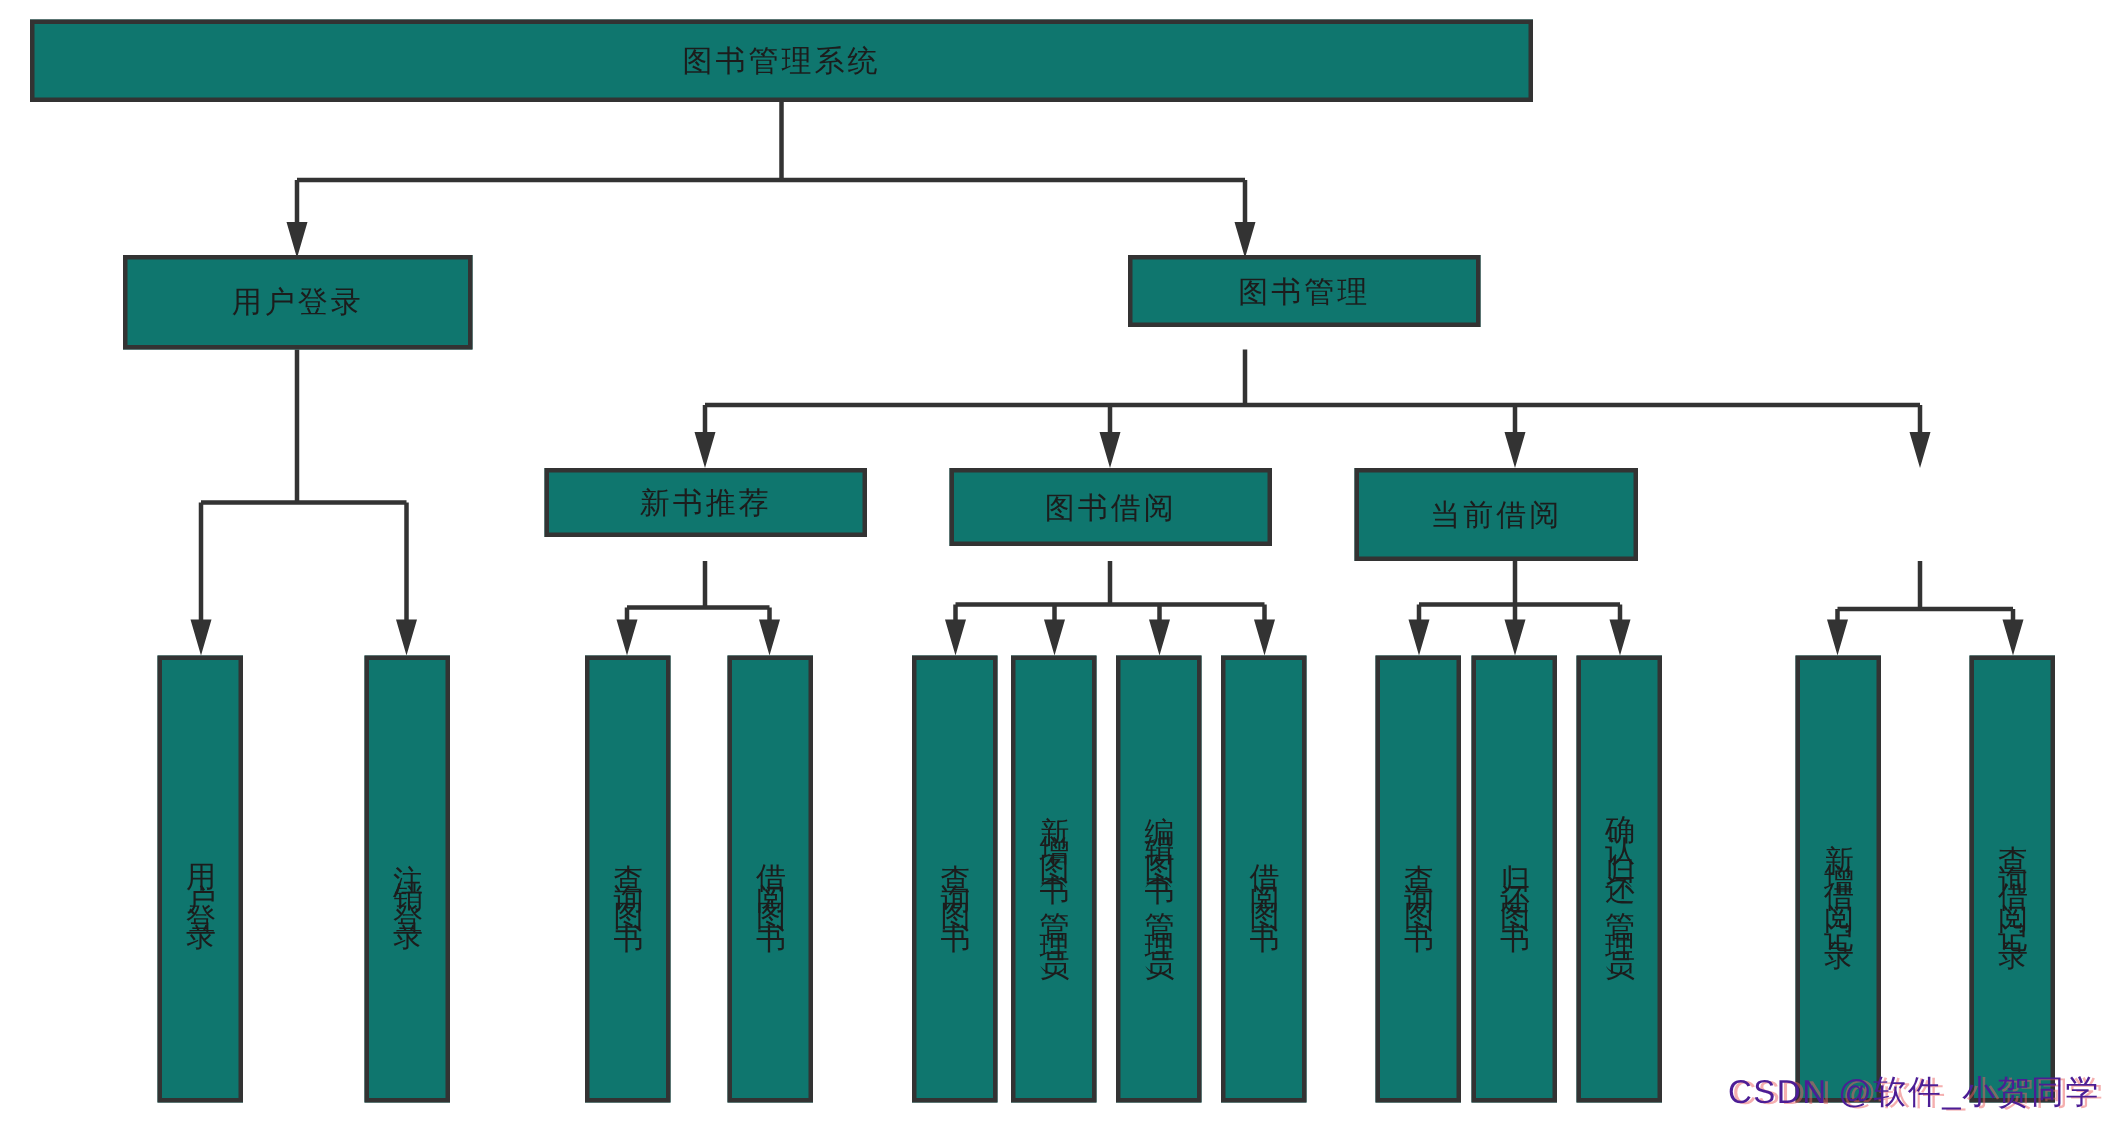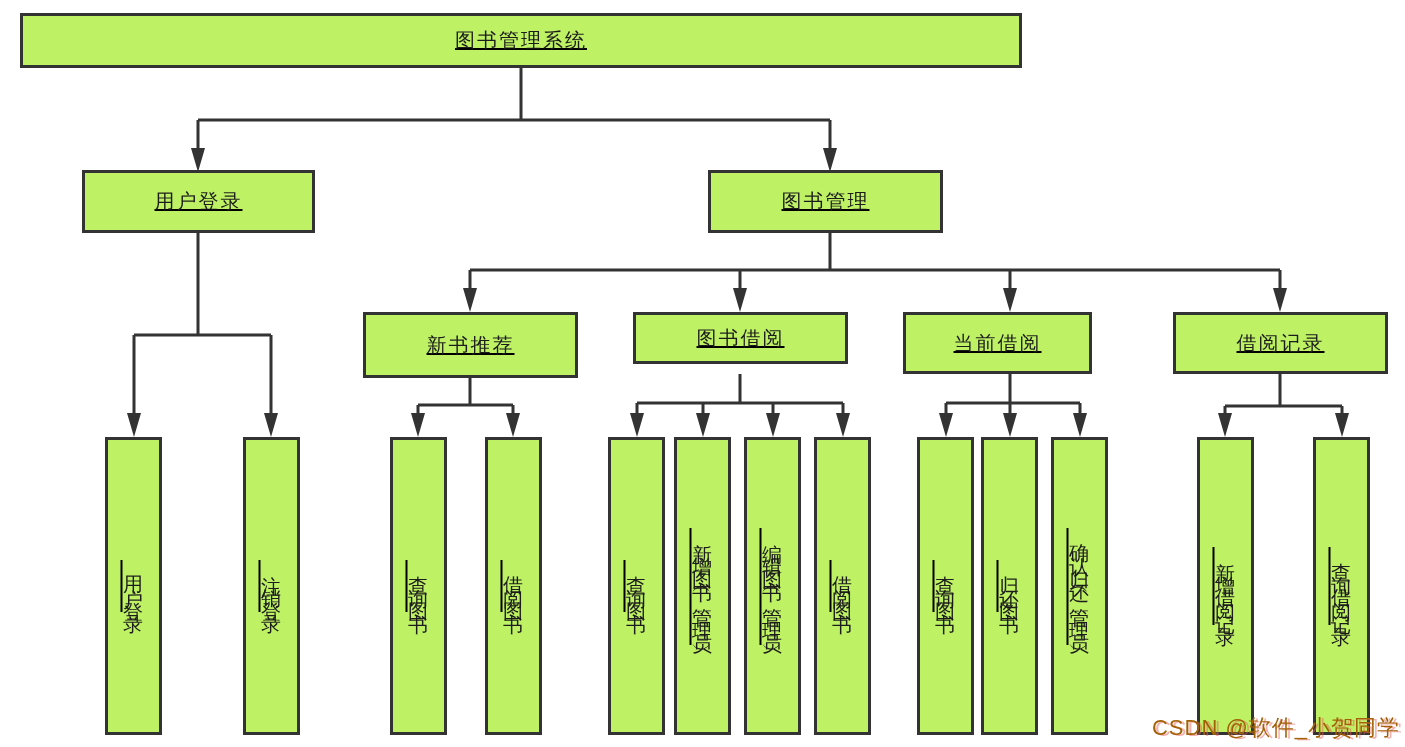--- a/index.html
+++ b/index.html
@@ -5,33 +5,33 @@
   html,body{margin:0;padding:0;}
   body{
     width:1405px;height:747px;position:relative;overflow:hidden;
     background:#ffffff;
     font-family:"Liberation Sans","DejaVu Sans",sans-serif;
   }
   .stage{position:absolute;inset:0;width:1405px;height:747px;}
   svg.wires{position:absolute;left:0;top:0;z-index:1;}
   .box{
     position:absolute;z-index:2;box-sizing:border-box;
-    background:#bef264;border:3px solid #333333;
-    display:flex;align-items:center;justify-content:center;text-decoration:underline;
+    background:#0f766e;border:3px solid #333333;
+    display:flex;align-items:center;justify-content:center;
   }
   .box .lbl{
     color:#1c1c1c;font-size:20px;letter-spacing:2px;white-space:nowrap;
   }
   .leaf .lbl{
     writing-mode:vertical-rl;text-orientation:mixed;
     font-size:20px;letter-spacing:13px;line-height:1;white-space:nowrap;
   }
   .watermark{
     position:absolute;z-index:3;right:5px;bottom:4px;
-    font-size:22px;color:#a16207;letter-spacing:1px;
+    font-size:22px;color:#4c1d95;letter-spacing:1px;
     text-shadow:3px 1px 0 rgba(235,95,95,0.50);
     pointer-events:none;
   }
 </style>
 </head>
 <body>
 
 <div class="stage">
 
   <svg class="wires" width="1405" height="747" viewBox="0 0 1405 747">
@@ -56,35 +56,32 @@
              M1218 413 L1232 413 L1225 437 Z  M1335 413 L1349 413 L1342 437 Z"></path>
   </svg>
 
   <div class="box" style="left:20px;top:13px;width:1002px;height:55px">
     <span class="lbl">图书管理系统</span>
   </div>
 
   <div class="box" style="left:82px;top:170px;width:233px;height:63px">
     <span class="lbl">用户登录</span>
   </div>
-  <div class="box" style="left:708px;top:170px;width:235px;height:63px">
+  <div class="box" style="left:752px;top:170px;width:235px;height:48px">
     <span class="lbl">图书管理</span>
   </div>
 
-  <div class="box" style="left:363px;top:312px;width:215px;height:66px">
+  <div class="box" style="left:363px;top:312px;width:215px;height:46px">
     <span class="lbl">新书推荐</span>
   </div>
   <div class="box" style="left:633px;top:312px;width:215px;height:52px">
     <span class="lbl">图书借阅</span>
   </div>
   <div class="box" style="left:903px;top:312px;width:189px;height:62px">
     <span class="lbl">当前借阅</span>
-  </div>
-  <div class="box" style="left:1173px;top:312px;width:215px;height:62px">
-    <span class="lbl">借阅记录</span>
   </div>
 
   <div class="box leaf" style="left:105px;top:437px;width:57px;height:298px">
     <span class="lbl">用户登录</span>
   </div>
   <div class="box leaf" style="left:243px;top:437px;width:57px;height:298px">
     <span class="lbl">注销登录</span>
   </div>
 
   <div class="box leaf" style="left:390px;top:437px;width:57px;height:298px">

